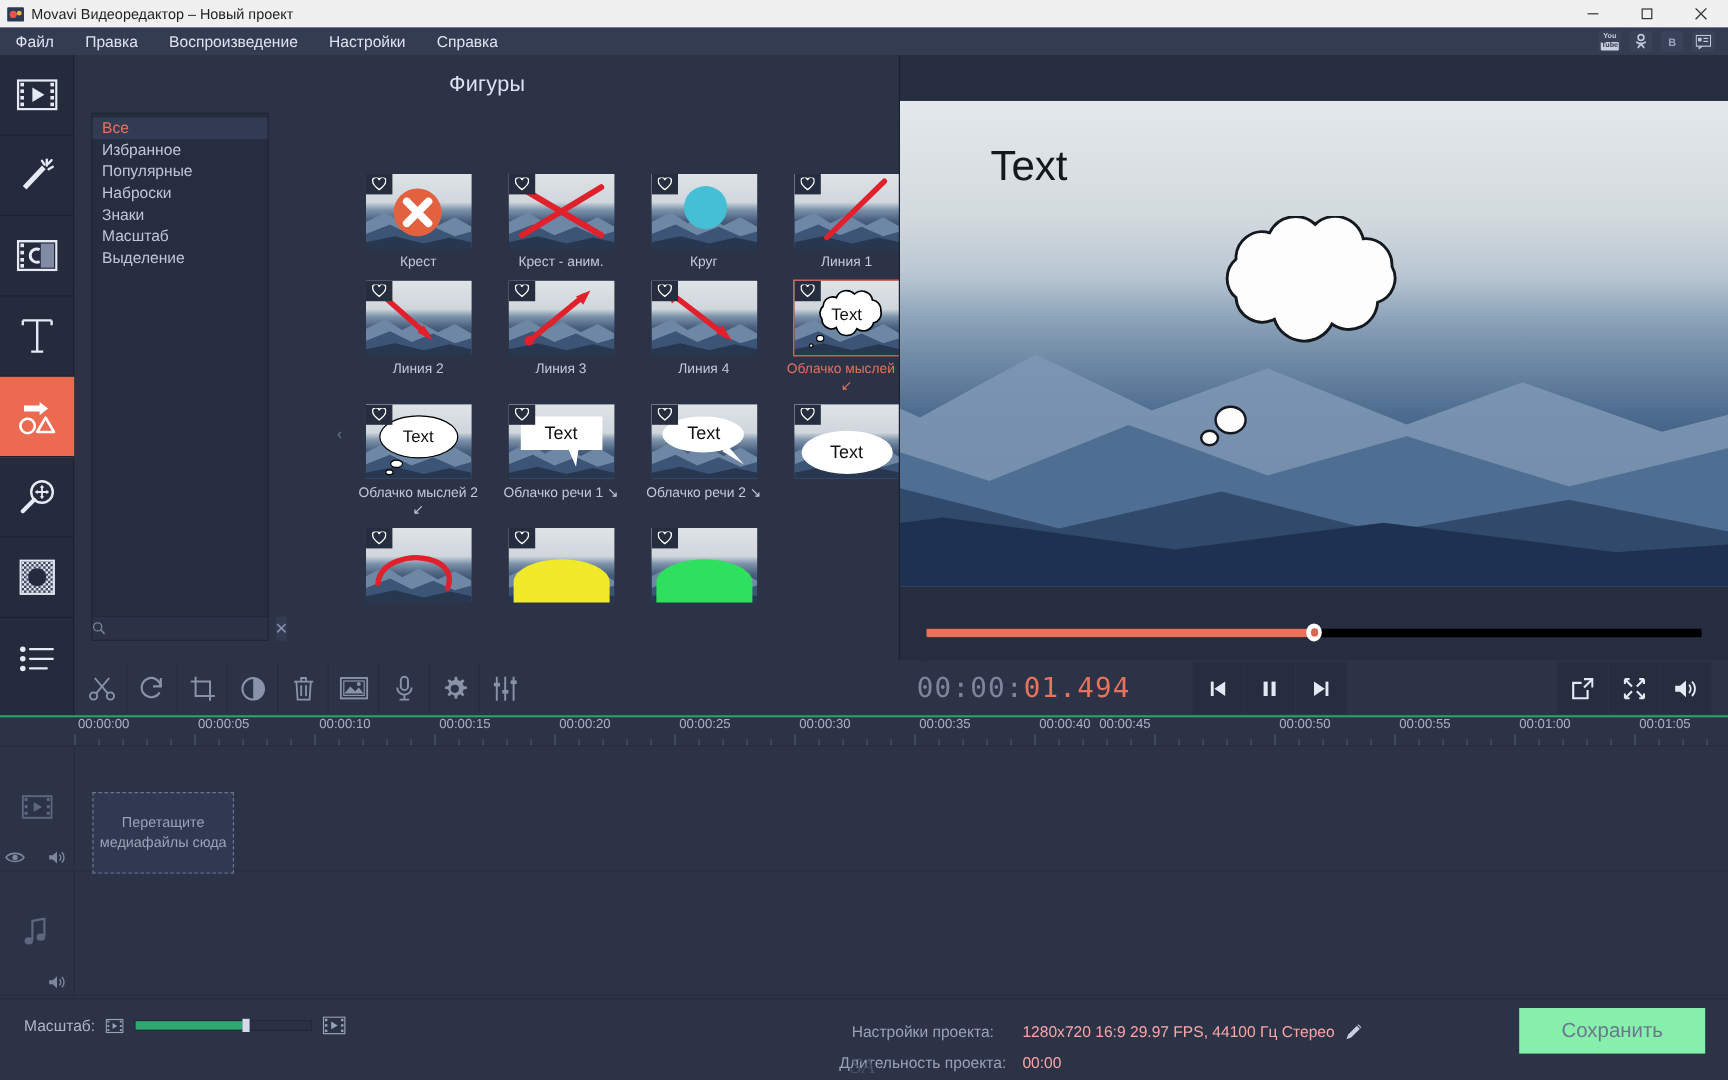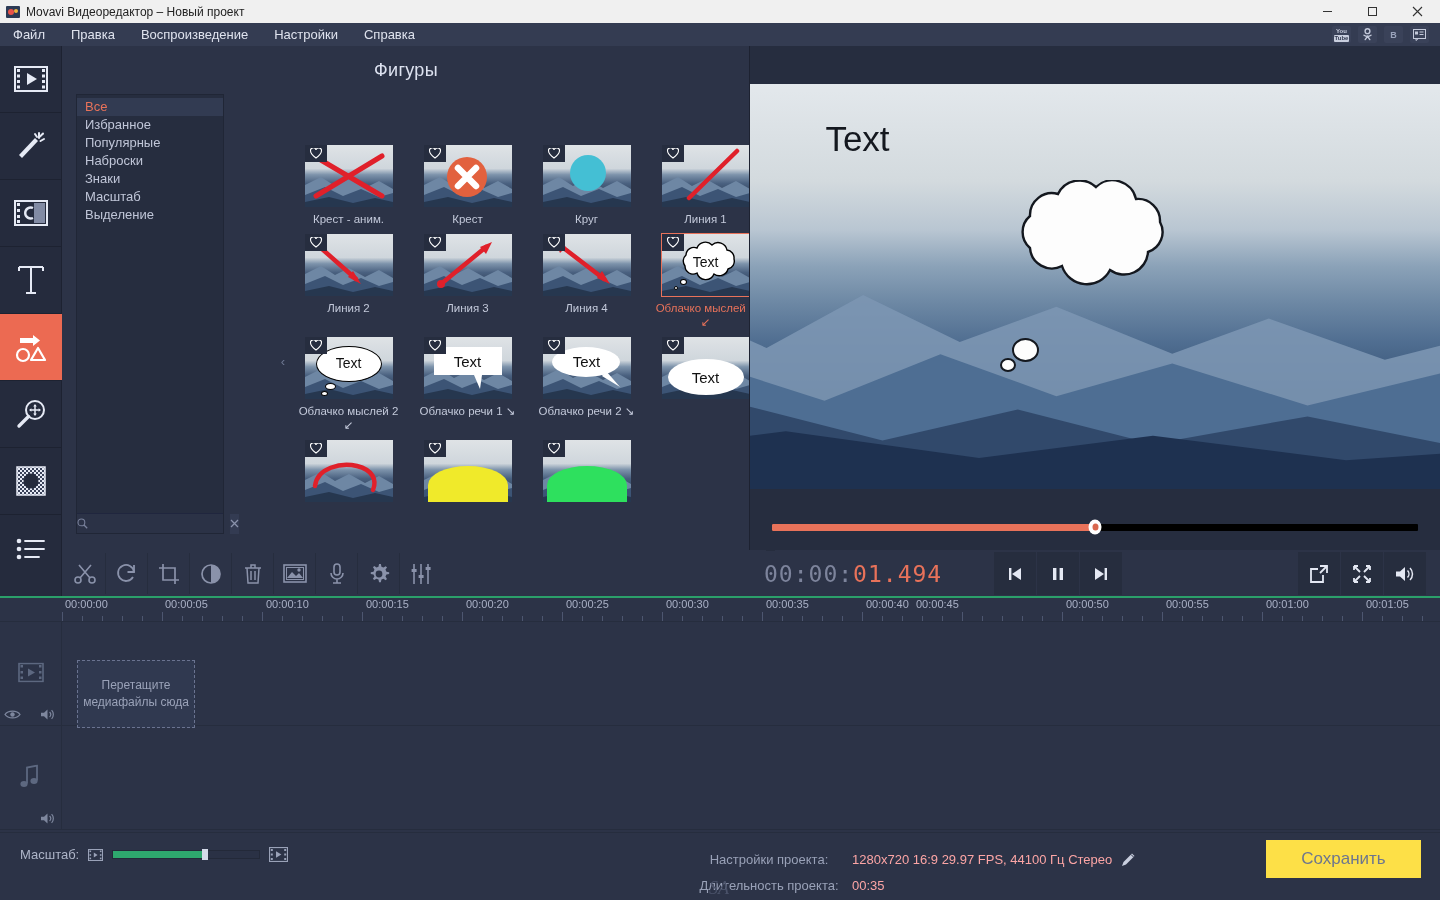--- a/index.html
+++ b/index.html
@@ -234,21 +234,21 @@
   .film-sm, .film-lg { color:#9aa2b8; display:flex; align-items:center; }
 
   .proj { position:absolute; left:686px; top:13px; font-size:13px; color:#aeb5c8; }
   .proj-row { display:flex; align-items:center; height:26px; }
   .proj-lab { width:166px; color:#99a1b7; }
   .proj-val { color:#fca5a5; }
   .pencil { margin-left:9px; color:#c9cfdf; cursor:pointer; display:inline-flex; }
 
   .save-btn {
     position:absolute; right:19px; top:840px; width:155px; height:38px;
-    background:#fde047; color:#6d768e; font-size:17px;
+    background:#86efac; color:#6d768e; font-size:17px;
     display:flex; align-items:center; justify-content:center; cursor:default;
   }
   .watermark {
     position:absolute; left:709px; top:878px; font-family:"Liberation Serif",serif;
     font-style:italic; font-size:18px; color:#4a5269;
   }
 </style>
 </head>
 <body>
 
@@ -441,50 +441,50 @@
     <div class="grid-wrap">
       <div class="grid">
 
         <div class="cell">
           <div class="thumb">
             <svg class="hills" viewBox="0 0 88 36" preserveAspectRatio="none">
               <path d="M0 14 L16 6 L30 15 L44 8 L60 17 L74 10 L88 18 L88 36 L0 36 Z" fill="#6e87a4"></path>
               <path d="M0 24 L20 16 L38 25 L56 18 L74 26 L88 22 L88 36 L0 36 Z" fill="#3c5475"></path>
               <path d="M0 31 L24 26 L48 32 L70 27 L88 31 L88 36 L0 36 Z" fill="#26374f"></path>
             </svg>
-            <svg style="position:absolute;left:5px;top:6px" width="78" height="52" viewBox="0 0 78 52">
-              <path d="M4 5 L72 45 M72 5 L6 45" stroke="#e0202a" stroke-width="5" stroke-linecap="round"></path>
-            </svg>
-            <div class="heart">
-              <svg width="12" height="11" viewBox="0 0 12 11">
-                  <path d="M6 10 C2 7 0.6 4.8 0.6 3.2 A2.6 2.6 0 0 1 6 2 A2.6 2.6 0 0 1 11.4 3.2 C11.4 4.8 10 7 6 10 Z" fill="none" stroke="#fff" stroke-width="1.1"></path>
-                </svg>
-            </div>
-          </div>
-          <div class="cap">Крест - аним.</div>
-        </div>
-
-        <div class="cell">
-          <div class="thumb">
-            <svg class="hills" viewBox="0 0 88 36" preserveAspectRatio="none">
-              <path d="M0 14 L16 6 L30 15 L44 8 L60 17 L74 10 L88 18 L88 36 L0 36 Z" fill="#6e87a4"></path>
-              <path d="M0 24 L20 16 L38 25 L56 18 L74 26 L88 22 L88 36 L0 36 Z" fill="#3c5475"></path>
-              <path d="M0 31 L24 26 L48 32 L70 27 L88 31 L88 36 L0 36 Z" fill="#26374f"></path>
-            </svg>
             <svg style="position:absolute;left:22px;top:11px" width="42" height="42" viewBox="0 0 42 42">
               <circle cx="21" cy="21" r="20" fill="#e2613e"></circle>
               <path d="M12 12 L30 30 M30 12 L12 30" stroke="#fff" stroke-width="6.5" stroke-linecap="round"></path>
             </svg>
             <div class="heart">
               <svg width="12" height="11" viewBox="0 0 12 11">
                   <path d="M6 10 C2 7 0.6 4.8 0.6 3.2 A2.6 2.6 0 0 1 6 2 A2.6 2.6 0 0 1 11.4 3.2 C11.4 4.8 10 7 6 10 Z" fill="none" stroke="#fff" stroke-width="1.1"></path>
                 </svg>
             </div>
           </div>
           <div class="cap">Крест</div>
+        </div>
+
+        <div class="cell">
+          <div class="thumb">
+            <svg class="hills" viewBox="0 0 88 36" preserveAspectRatio="none">
+              <path d="M0 14 L16 6 L30 15 L44 8 L60 17 L74 10 L88 18 L88 36 L0 36 Z" fill="#6e87a4"></path>
+              <path d="M0 24 L20 16 L38 25 L56 18 L74 26 L88 22 L88 36 L0 36 Z" fill="#3c5475"></path>
+              <path d="M0 31 L24 26 L48 32 L70 27 L88 31 L88 36 L0 36 Z" fill="#26374f"></path>
+            </svg>
+            <svg style="position:absolute;left:5px;top:6px" width="78" height="52" viewBox="0 0 78 52">
+              <path d="M4 5 L72 45 M72 5 L6 45" stroke="#e0202a" stroke-width="5" stroke-linecap="round"></path>
+            </svg>
+            <div class="heart">
+              <svg width="12" height="11" viewBox="0 0 12 11">
+                  <path d="M6 10 C2 7 0.6 4.8 0.6 3.2 A2.6 2.6 0 0 1 6 2 A2.6 2.6 0 0 1 11.4 3.2 C11.4 4.8 10 7 6 10 Z" fill="none" stroke="#fff" stroke-width="1.1"></path>
+                </svg>
+            </div>
+          </div>
+          <div class="cap">Крест - аним.</div>
         </div>
 
         <div class="cell">
           <div class="thumb">
             <svg class="hills" viewBox="0 0 88 36" preserveAspectRatio="none">
               <path d="M0 14 L16 6 L30 15 L44 8 L60 17 L74 10 L88 18 L88 36 L0 36 Z" fill="#6e87a4"></path>
               <path d="M0 24 L20 16 L38 25 L56 18 L74 26 L88 22 L88 36 L0 36 Z" fill="#3c5475"></path>
               <path d="M0 31 L24 26 L48 32 L70 27 L88 31 L88 36 L0 36 Z" fill="#26374f"></path>
             </svg>
             <div style="position:absolute;left:27px;top:10px;width:36px;height:36px;border-radius:50%;background:#44bfd4"></div>
@@ -1079,21 +1079,21 @@
         <span class="proj-val">1280x720 16:9 29.97 FPS, 44100 Гц Стерео</span>
         <span class="pencil">
           <svg width="15" height="15" viewBox="0 0 15 15">
               <path d="M1 14 L2.5 10 L11 1.5 L13.5 4 L5 12.5 Z" fill="currentColor"></path>
               <path d="M10 2.5 L12.5 5" stroke="#2c3347" stroke-width="1"></path>
             </svg>
         </span>
       </div>
       <div class="proj-row">
         <span class="proj-lab">Длительность проекта:</span>
-        <span class="proj-val">00:35</span>
+        <span class="proj-val">00:00</span>
       </div>
     </div>
   </div>
 
   <div class="save-btn">Сохранить</div>
   <div class="watermark">SA</div>
 
 </div>
 
 </body></html>

